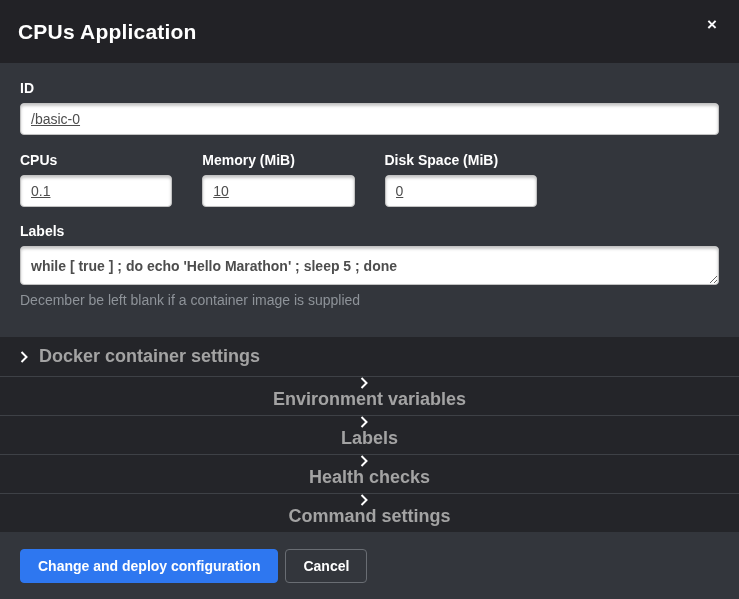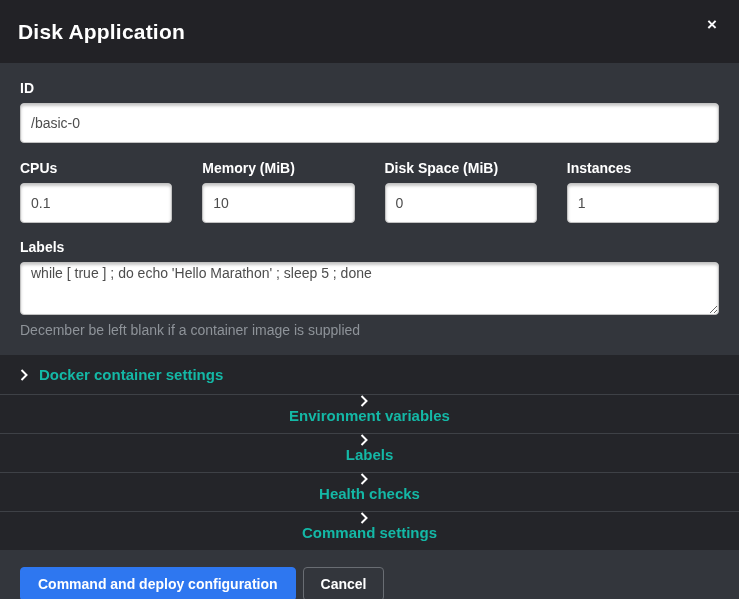--- a/index.html
+++ b/index.html
@@ -66,28 +66,30 @@
     background: #ffffff;
     border: 1px solid #c2c2c2;
     border-radius: 4px;
     box-shadow: inset 0 2px 3px rgba(0,0,0,0.22);
     color: #4d4d4d;
     font-size: 14px;
     font-family: "Liberation Sans", sans-serif;
     outline: none;
   }
   .text-input {
-    height: 40px;
+    height: 32px;
     padding: 0 10px;
+    text-decoration: underline;
   }
   .text-area {
-    height: 53px;
-    padding: 2px 10px;
+    height: 39px;
+    padding: 11px 10px;
     resize: vertical;
     display: block;
+    font-weight: bold;
   }
   .field-row {
     display: grid;
     grid-template-columns: repeat(4, 1fr);
     column-gap: 30px;
     margin-bottom: 16px;
   }
   .help-text {
     color: #8e9399;
     font-size: 14px;
@@ -107,22 +109,22 @@
     cursor: pointer;
   }
   .section-row + .section-row { border-top: 1px solid #3e4146; flex-direction: column; }
   .chevron {
     display: inline-flex;
     width: 8px;
     margin-right: 11px;
     flex: 0 0 auto;
   }
   .section-label {
-    color: #14b8a6;
-    font-size: 15px;
+    color: #a3a3a3;
+    font-size: 18px;
     font-weight: 700;
   }
   
   .modal-footer {
     flex: 0 0 67px;
     background: #33363c;
     display: flex;
     align-items: center;
     padding: 0 20px;
     box-sizing: border-box;
@@ -147,21 +149,21 @@
     color: #ffffff;
     margin-left: 7px;
   }
 </style>
 </head>
 <body>
 
 <div class="modal">
 
   <div class="modal-header">
-    <span class="modal-title">Disk Application</span>
+    <span class="modal-title">CPUs Application</span>
     <button class="close-btn">×</button>
   </div>
 
   <div class="modal-body">
 
     <div class="form-group">
       <label class="form-label">ID</label>
       <input class="text-input" type="text" value="/basic-0" style="">
     </div>
 
@@ -171,24 +173,20 @@
         <input class="text-input" type="text" value="0.1" style="">
       </div>
       <div>
         <label class="form-label">Memory (MiB)</label>
         <input class="text-input" type="text" value="10" style="">
       </div>
       <div>
         <label class="form-label">Disk Space (MiB)</label>
         <input class="text-input" type="text" value="0" style="">
       </div>
-      <div>
-        <label class="form-label">Instances</label>
-        <input class="text-input" type="text" value="1" style="">
-      </div>
     </div>
 
     <div class="form-group">
       <label class="form-label">Labels</label>
       <textarea class="text-area" style="">while [ true ] ; do echo 'Hello Marathon' ; sleep 5 ; done</textarea>
       <div class="help-text">December be left blank if a container image is supplied</div>
     </div>
 
   </div>
 
@@ -235,17 +233,17 @@
         <svg width="8" height="12" viewBox="0 0 8 12">
             <path d="M1.5 1 L6.5 6 L1.5 11" fill="none" stroke="#ffffff" stroke-width="2"></path>
           </svg>
       </span>
       <span class="section-label">Command settings</span>
     </div>
 
   </div>
 
   <div class="modal-footer">
-    <button class="btn btn-primary">Command and deploy configuration</button>
+    <button class="btn btn-primary">Change and deploy configuration</button>
     <button class="btn btn-cancel">Cancel</button>
   </div>
 
 </div>
 
 </body></html>

